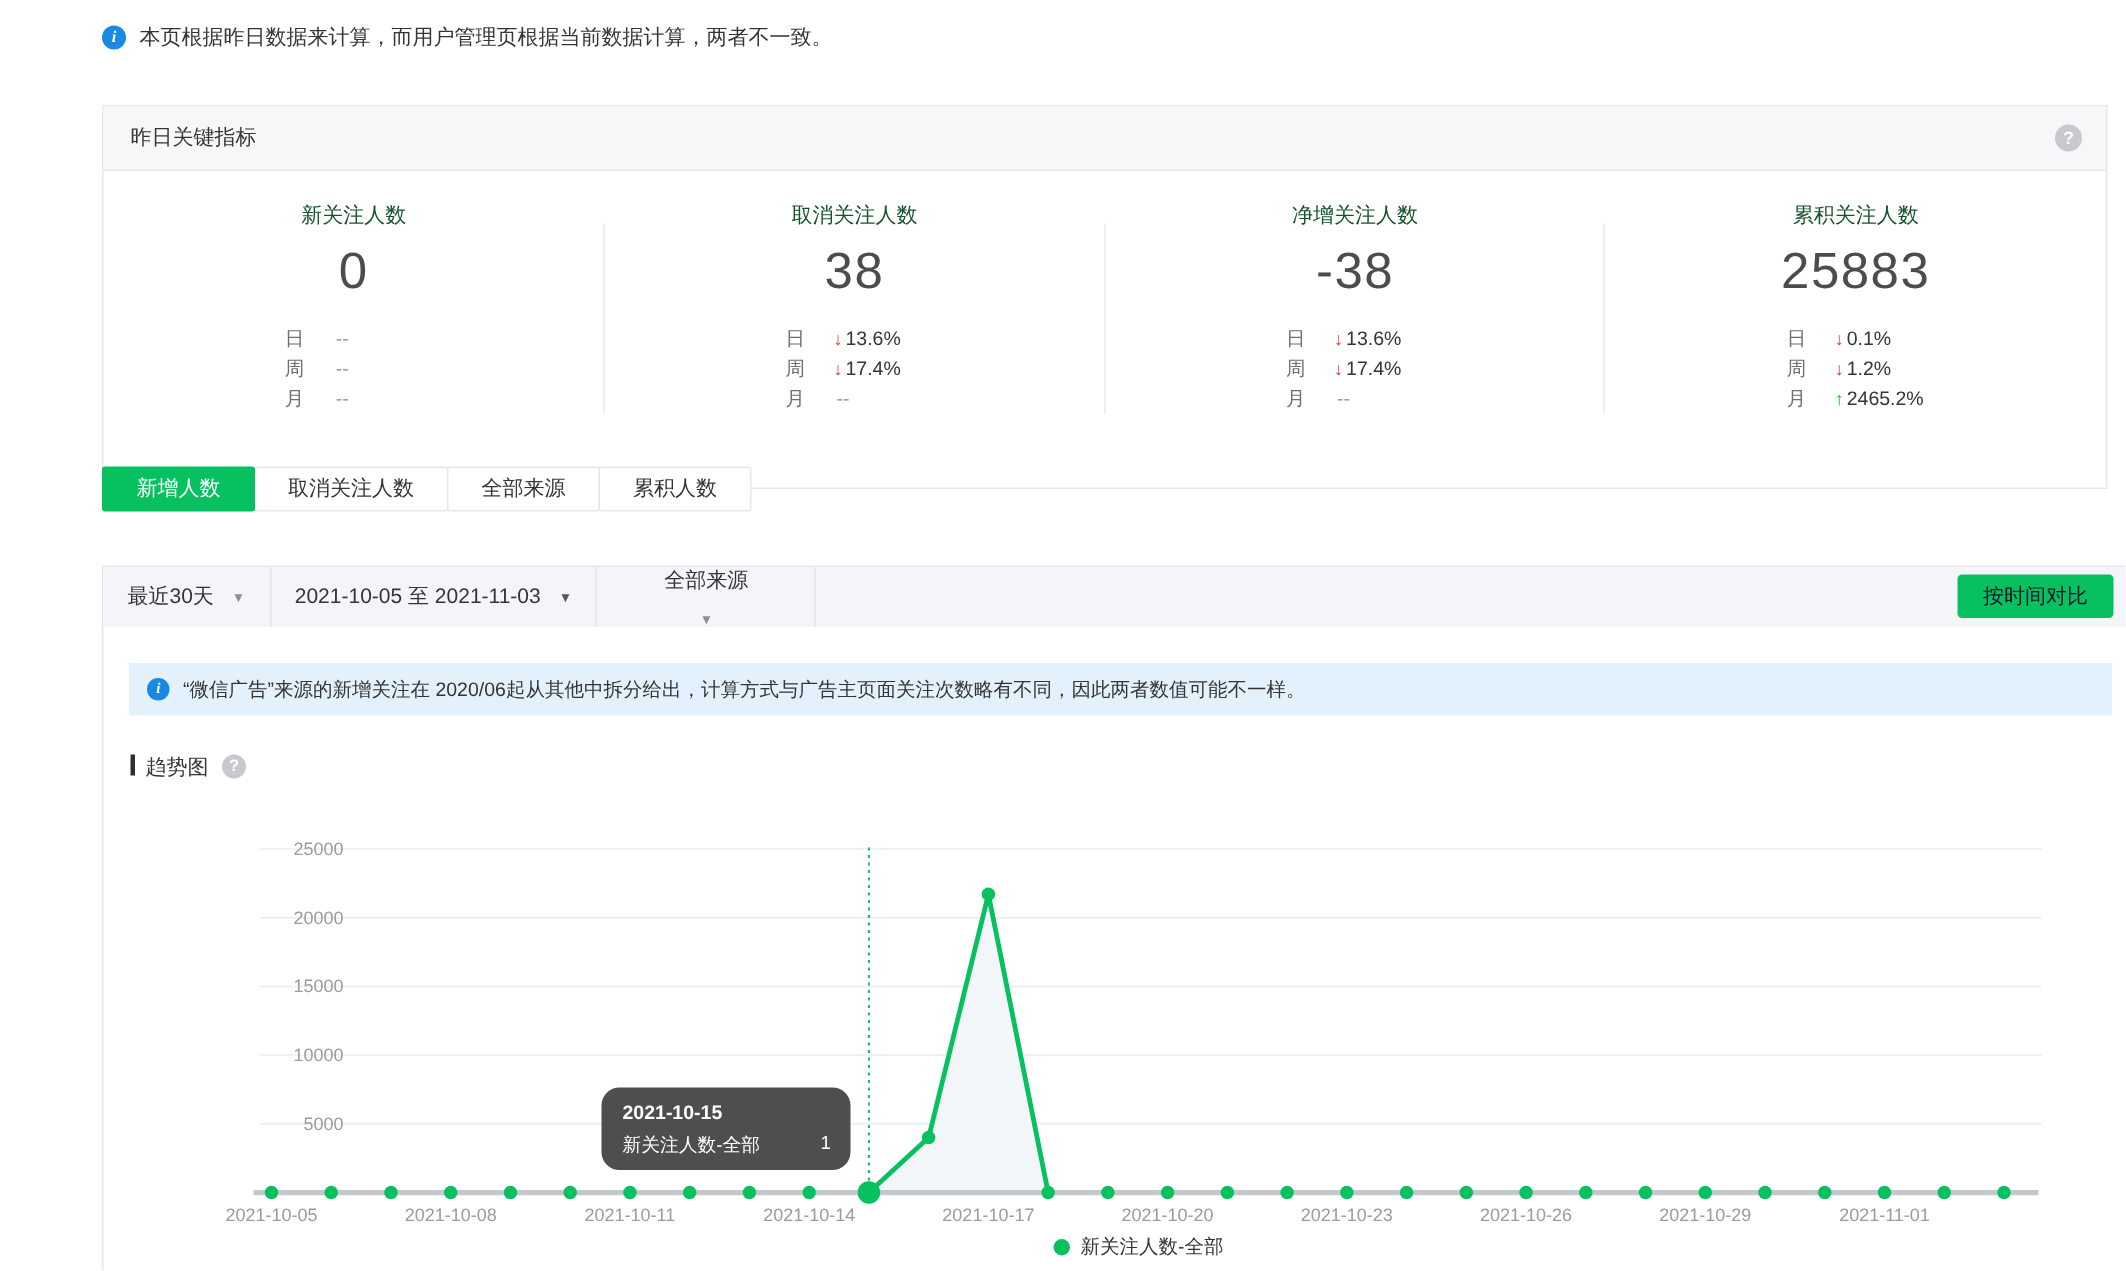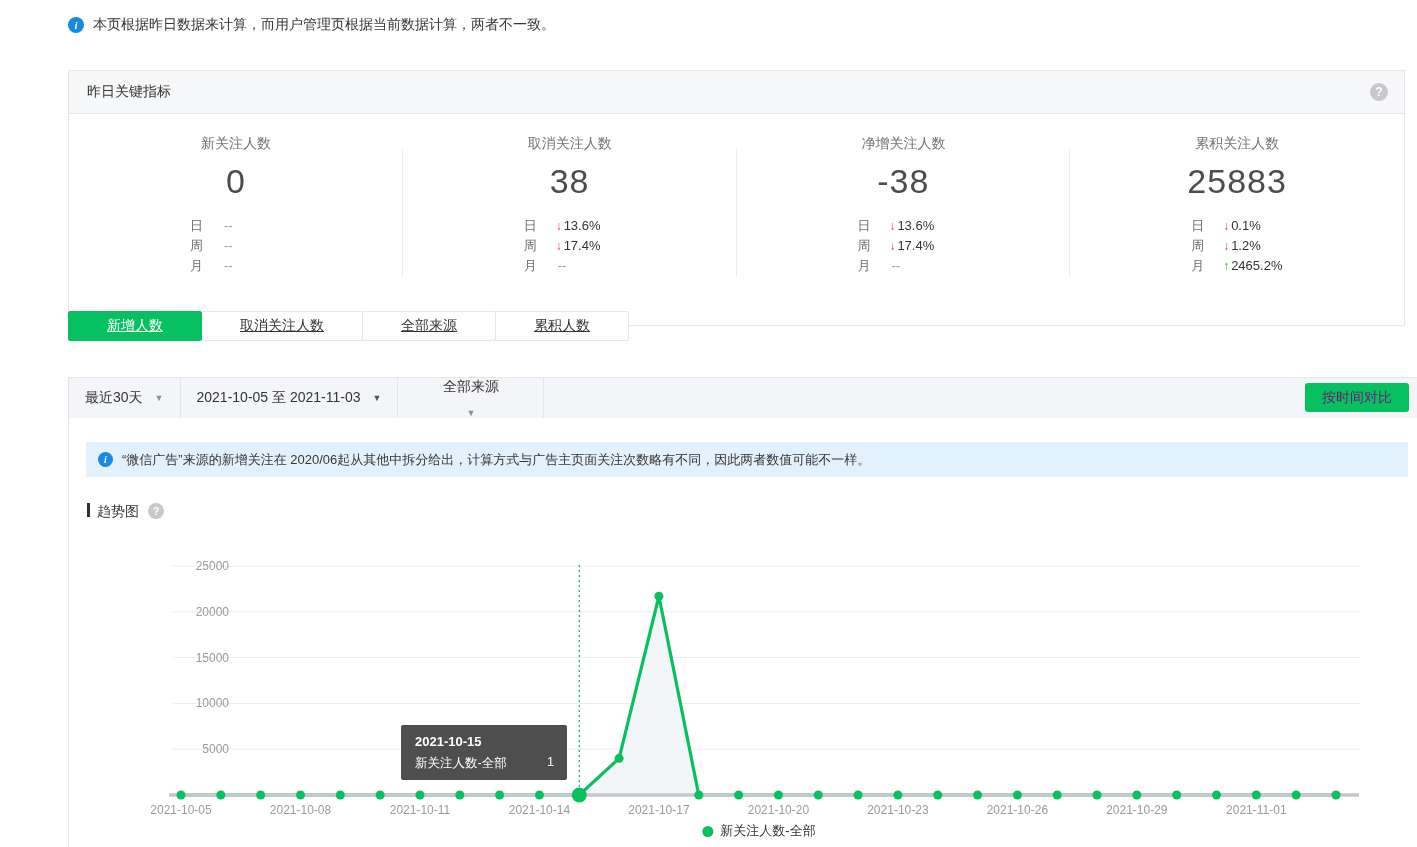--- a/index.html
+++ b/index.html
@@ -21,62 +21,62 @@
   
   .kpi-panel { position:absolute; left:68px; top:70px; width:1337px; height:256px; border:1px solid #e7e7eb; background:#fff; }
   .kpi-header { height:43px; background:#f6f7f9; border-bottom:1px solid #e7e7eb; display:flex; align-items:center; padding:0 16px 0 18px; font-size:14px; }
   .help-icon {
     width:18px; height:18px; border-radius:50%; background:#c8c8cd; color:#fff; font-size:12px; font-weight:bold;
     display:flex; align-items:center; justify-content:center; margin-left:auto; cursor:pointer;
   }
   .kpi-body { display:flex; height:176px; padding-top:21px; }
   .kpi-col { flex:1; text-align:center; position:relative; }
   .kpi-col:not(:last-child)::after { content:""; position:absolute; right:0; top:14px; bottom:14px; width:1px; background:#ececf0; }
-  .kpi-title { font-size:14px; color:#737373; }
+  .kpi-title { font-size:14px; color:#14532d; }
   .kpi-value { font-size:34px; color:#4c4c4c; font-weight:normal; margin:9px 0 15px; letter-spacing:1px; }
   .kpi-rows { display:inline-block; text-align:left; min-width:92px; }
   .kpi-row { font-size:13px; line-height:20px; display:flex; align-items:center; }
   .kpi-row-label { color:#6f6f73; display:inline-block; width:32px; }
   .trend-arrow { font-weight:bold; font-size:12px; margin-right:2px; }
   .trend-arrow[data-trend="down"] { color:#e64340; }
   .trend-arrow[data-trend="up"]   { color:#09bb07; }
   .kpi-row-value[data-muted="true"] { color:#9a9a9e; }
   
   .tabs { position:absolute; left:68px; top:311px; display:flex; }
   .tab {
-    height:30px; padding:0 38px; background:#fff; border:1px solid #e7e7eb; margin-left:-1px;
-    font-size:14px; display:flex; align-items:center; cursor:pointer; color:#353535; border-radius:2px;text-decoration:underline;
+    height:30px; padding:0 22px; background:#fff; border:1px solid #e7e7eb; margin-left:-1px;
+    font-size:14px; display:flex; align-items:center; cursor:pointer; color:#353535; border-radius:2px;
   }
   .tab:first-child { margin-left:0; }
   .tab.active { background:#07c160; border-color:#07c160; color:#fff; z-index:1; }
   
   .main-panel { position:absolute; left:68px; top:377px; width:1357px; height:484px; border:1px solid #e7e7eb; background:#fff; }
   .filter-bar { height:40px; background:#f4f5f9; display:flex; align-items:center; position:relative; }
   .fitem { height:100%; display:flex; align-items:center; padding:0 16px; border-right:1px solid #e4e5e9; font-size:14px; cursor:pointer; gap:12px; }
   .fitem .caret { font-size:9px; color:#8d8f96; }
   .fitem .caret.dark { color:#55565c; }
   .fitem.source { min-width:146px; justify-content:space-between;flex-direction:column; }
   .compare-btn {
-    position:absolute; right:15px; top:5px; height:29px; padding:0 17px; background:#07c160; color:#701a75;
+    position:absolute; right:15px; top:5px; height:29px; padding:0 17px; background:#07c160; color:#0f172a;
     border:none; border-radius:3px; font-size:14px; cursor:pointer; font-family:inherit;
   }
   .notice-bar {
     margin:24px 16px 0 17px; height:35px; background:#e3f1fc; display:flex; align-items:center;
     gap:9px; padding:0 12px; font-size:13px; color:#353535;
   }
   .notice-bar .info-icon { width:15px; height:15px; font-size:10px; }
   .trend-head { margin:26px 0 0 18px; display:flex; align-items:flex-start; gap:7px; font-size:14px; }
   .trend-bar-mark { width:3px; height:14px; background:#2f2f32; display:inline-block; }
   .trend-head .help-icon { margin-left:2px; width:16px; height:16px; font-size:11px; }
   
   .chart-wrap { position:absolute; left:0; top:160px; width:1337px; height:300px; }
   .chart-wrap svg { display:block; }
   .tooltip {
     position:absolute; left:332px; top:347px; width:166px; height:55px; background:rgba(68,68,70,0.95);
-    border-radius:2px; color:#fff; padding:9px 13px 0 14px; z-index:5;
+    border-radius:12px; color:#fff; padding:9px 13px 0 14px; z-index:5;
   }
   .tooltip-date { font-size:13px; font-weight:bold; }
   .tooltip-row { display:flex; justify-content:space-between; font-size:12.5px; margin-top:6px; }
   .legend { position:absolute; left:690px; top:444px; transform:translateX(-50%); display:flex; align-items:center; gap:7px; cursor:pointer; }
   .legend-marker { width:11px; height:11px; border-radius:50%; background:#07c160; }
   .legend-label { font-size:13px; color:#353535; }
 </style>
 </head>
 <body>
 

